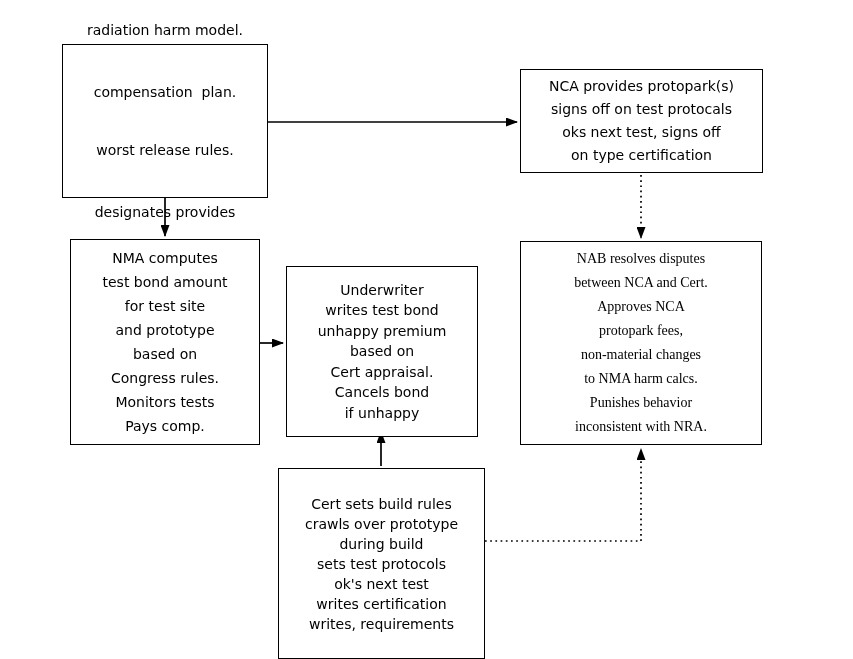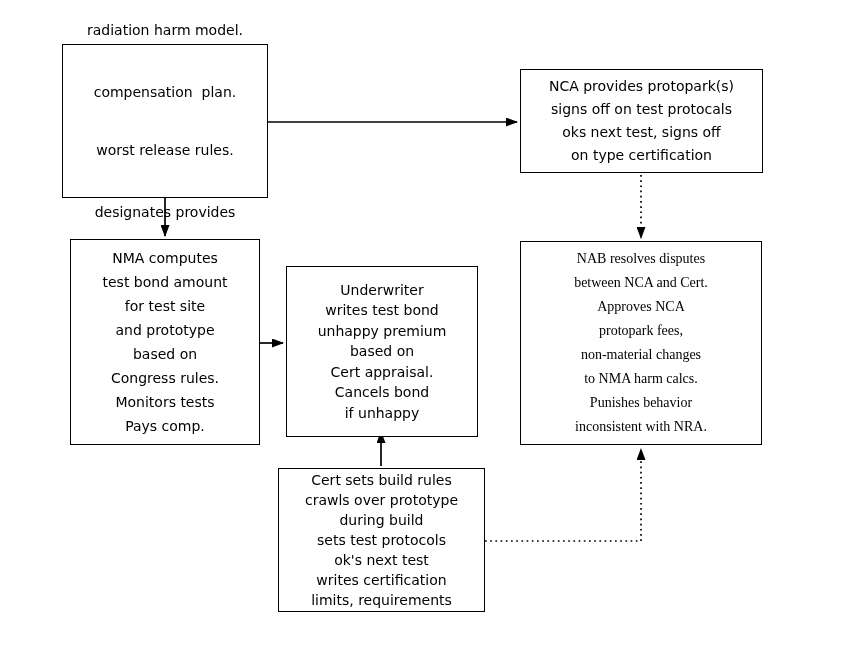--- a/index.html
+++ b/index.html
@@ -37,21 +37,21 @@
   #box-congress .tl { line-height: 23px; }
   #box-congress .tl:nth-child(3), #box-congress .tl:nth-child(5) { margin-top: 4px; }
   #box-nca         { left: 520px; top: 69px;  width: 243px; height: 104px; justify-content: center; }
   #box-nca .tl      { line-height: 23px; }
   #box-nma         { left: 70px;  top: 239px; width: 190px; height: 206px; }
   #box-nma .tl      { line-height: 24px; }
   #box-underwriter { left: 286px; top: 266px; width: 192px; height: 171px; }
   #box-underwriter .tl { line-height: 20.5px; }
   #box-nab         { left: 520px; top: 241px; width: 242px; height: 204px; font-family: Liberation Serif, serif; }
   #box-nab .tl      { line-height: 24px; }
-  #box-cert        { left: 278px; top: 468px; width: 207px; height: 144px; }
+  #box-cert        { left: 278px; top: 468px; width: 207px; height: 191px; }
   #box-cert .tl     { line-height: 20px; }
 
   #connector-layer {
     position: absolute;
     left: 0;
     top: 0;
     width: 853px;
     height: 659px;
     pointer-events: none;
   }
@@ -131,16 +131,16 @@
     <span class="tl">inconsistent with NRA.</span>
   </div>
 
   <div class="node" id="box-cert">
     <span class="tl">Cert sets build rules</span>
     <span class="tl">crawls over prototype</span>
     <span class="tl">during build</span>
     <span class="tl">sets test protocols</span>
     <span class="tl">ok's next test</span>
     <span class="tl">writes certification</span>
-    <span class="tl">limits, requirements</span>
+    <span class="tl">writes, requirements</span>
   </div>
 
 </div>
 
 </body></html>

